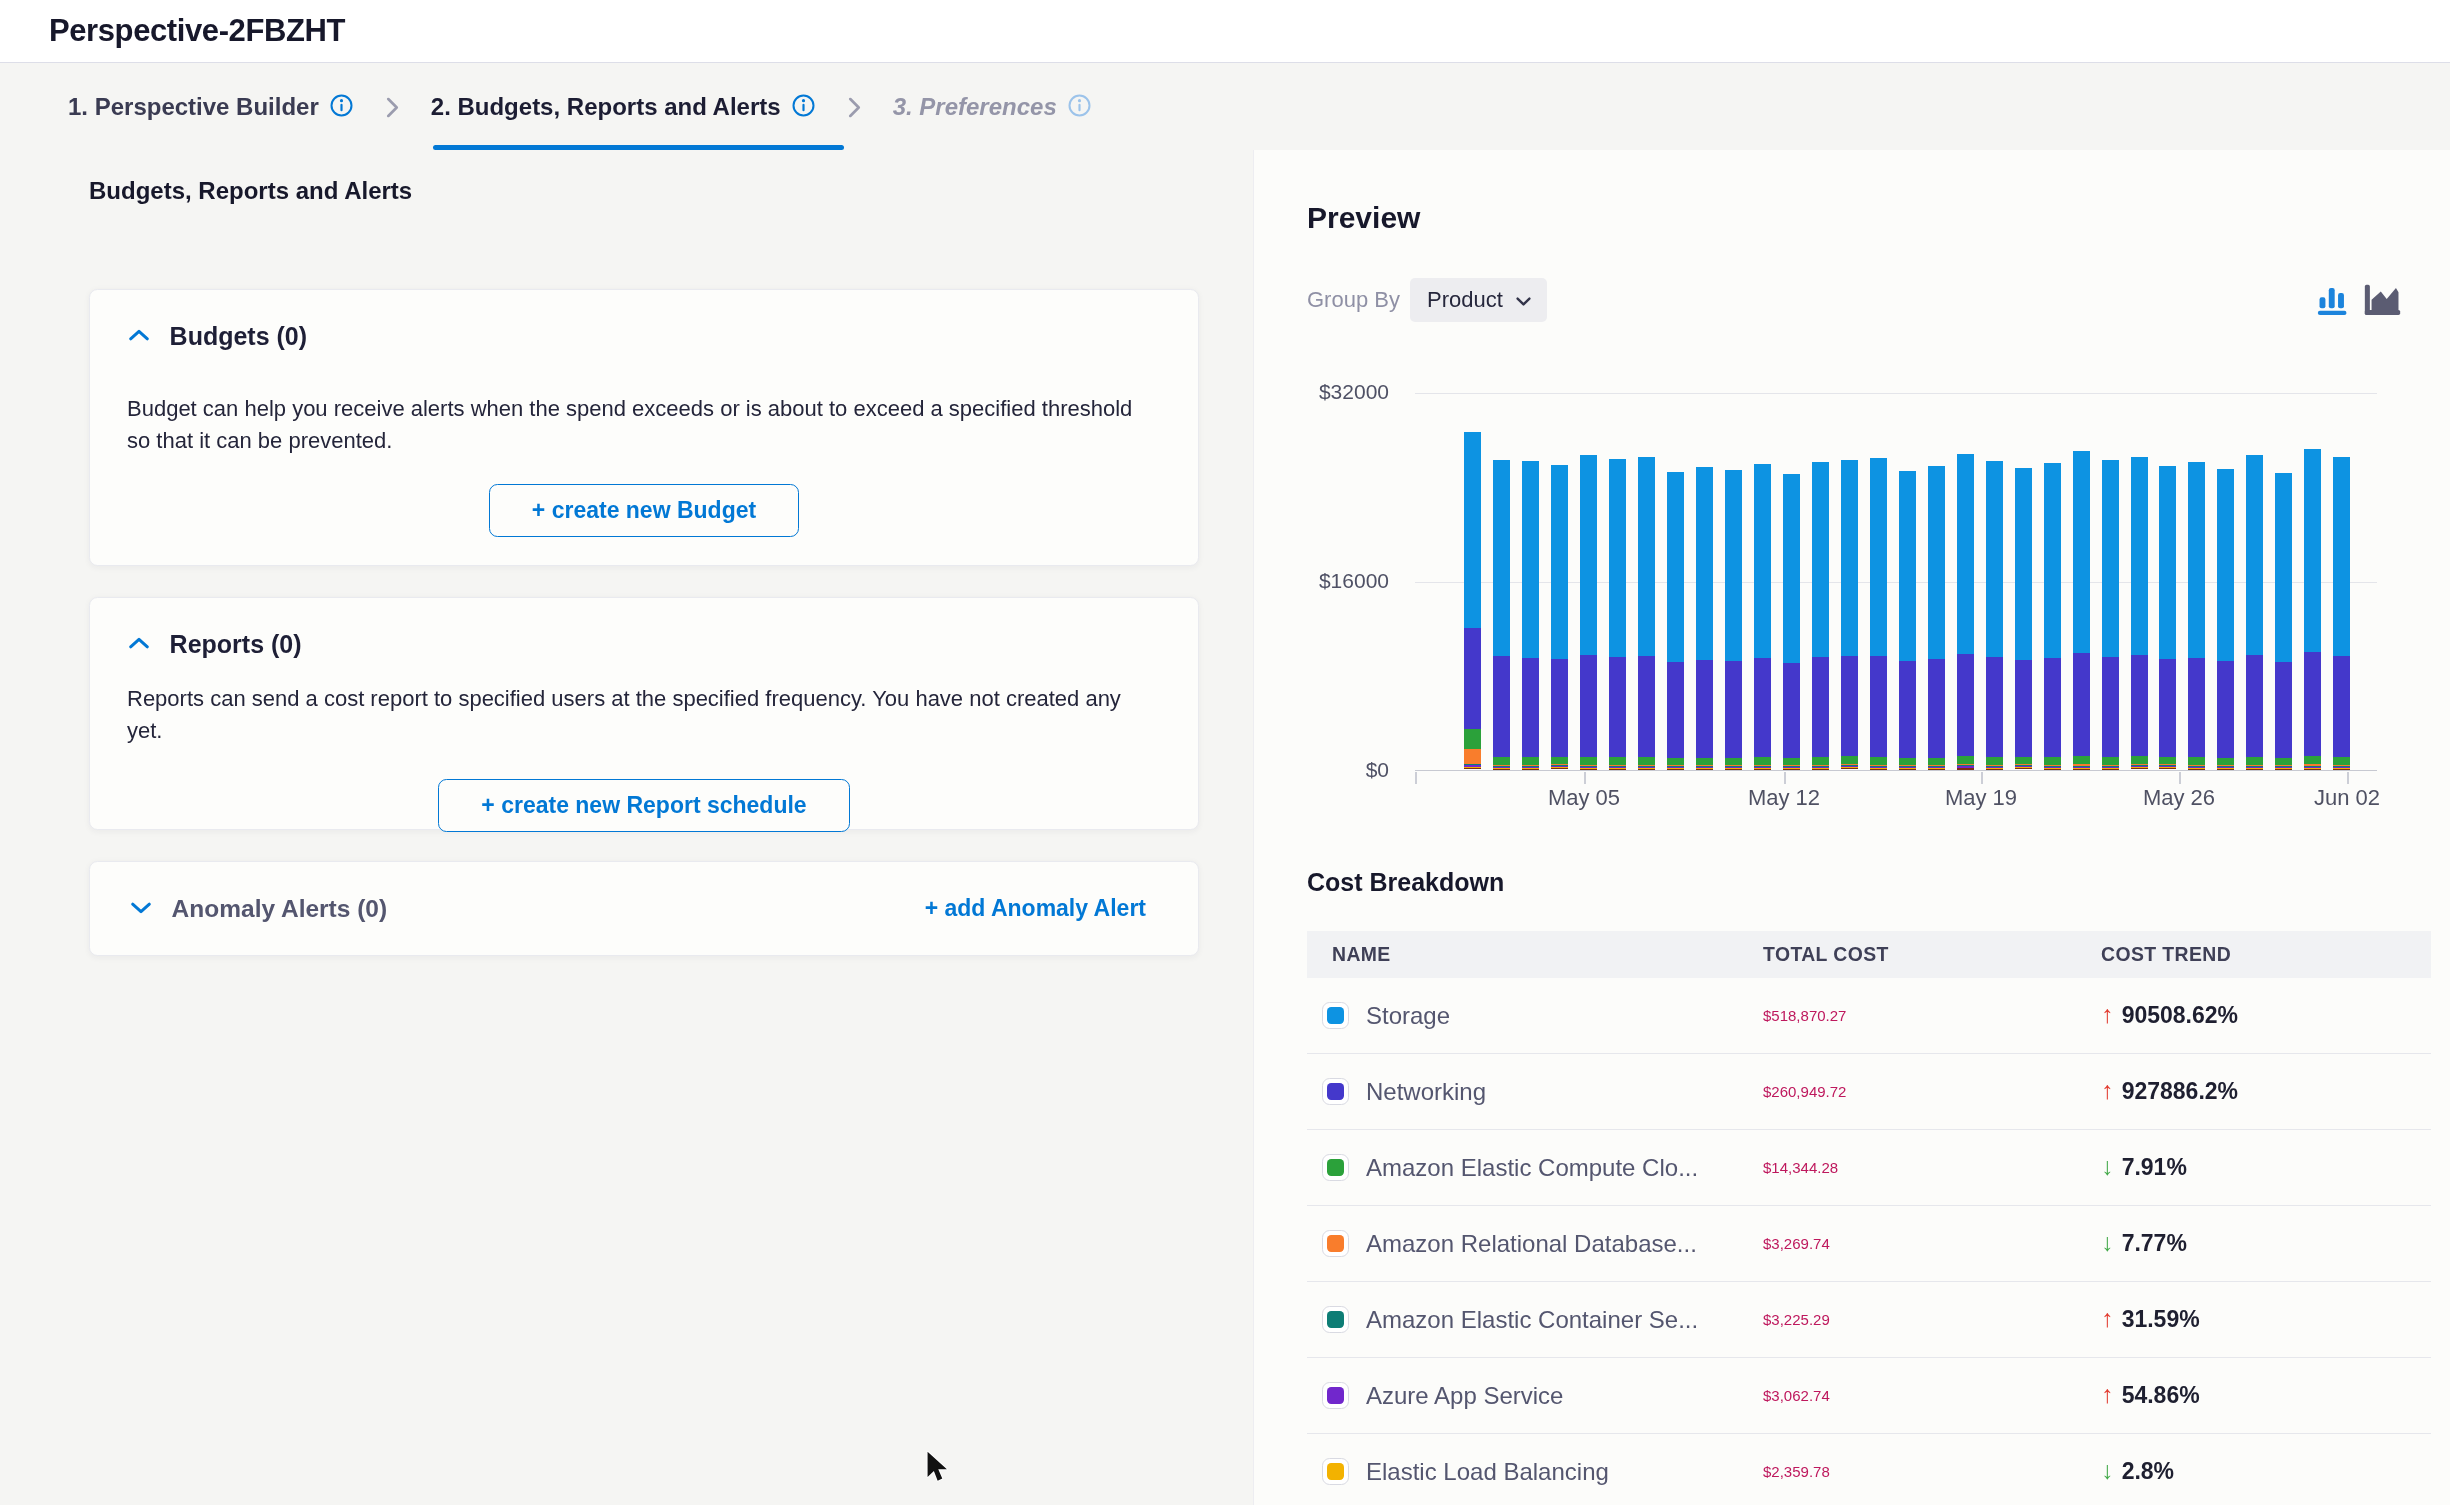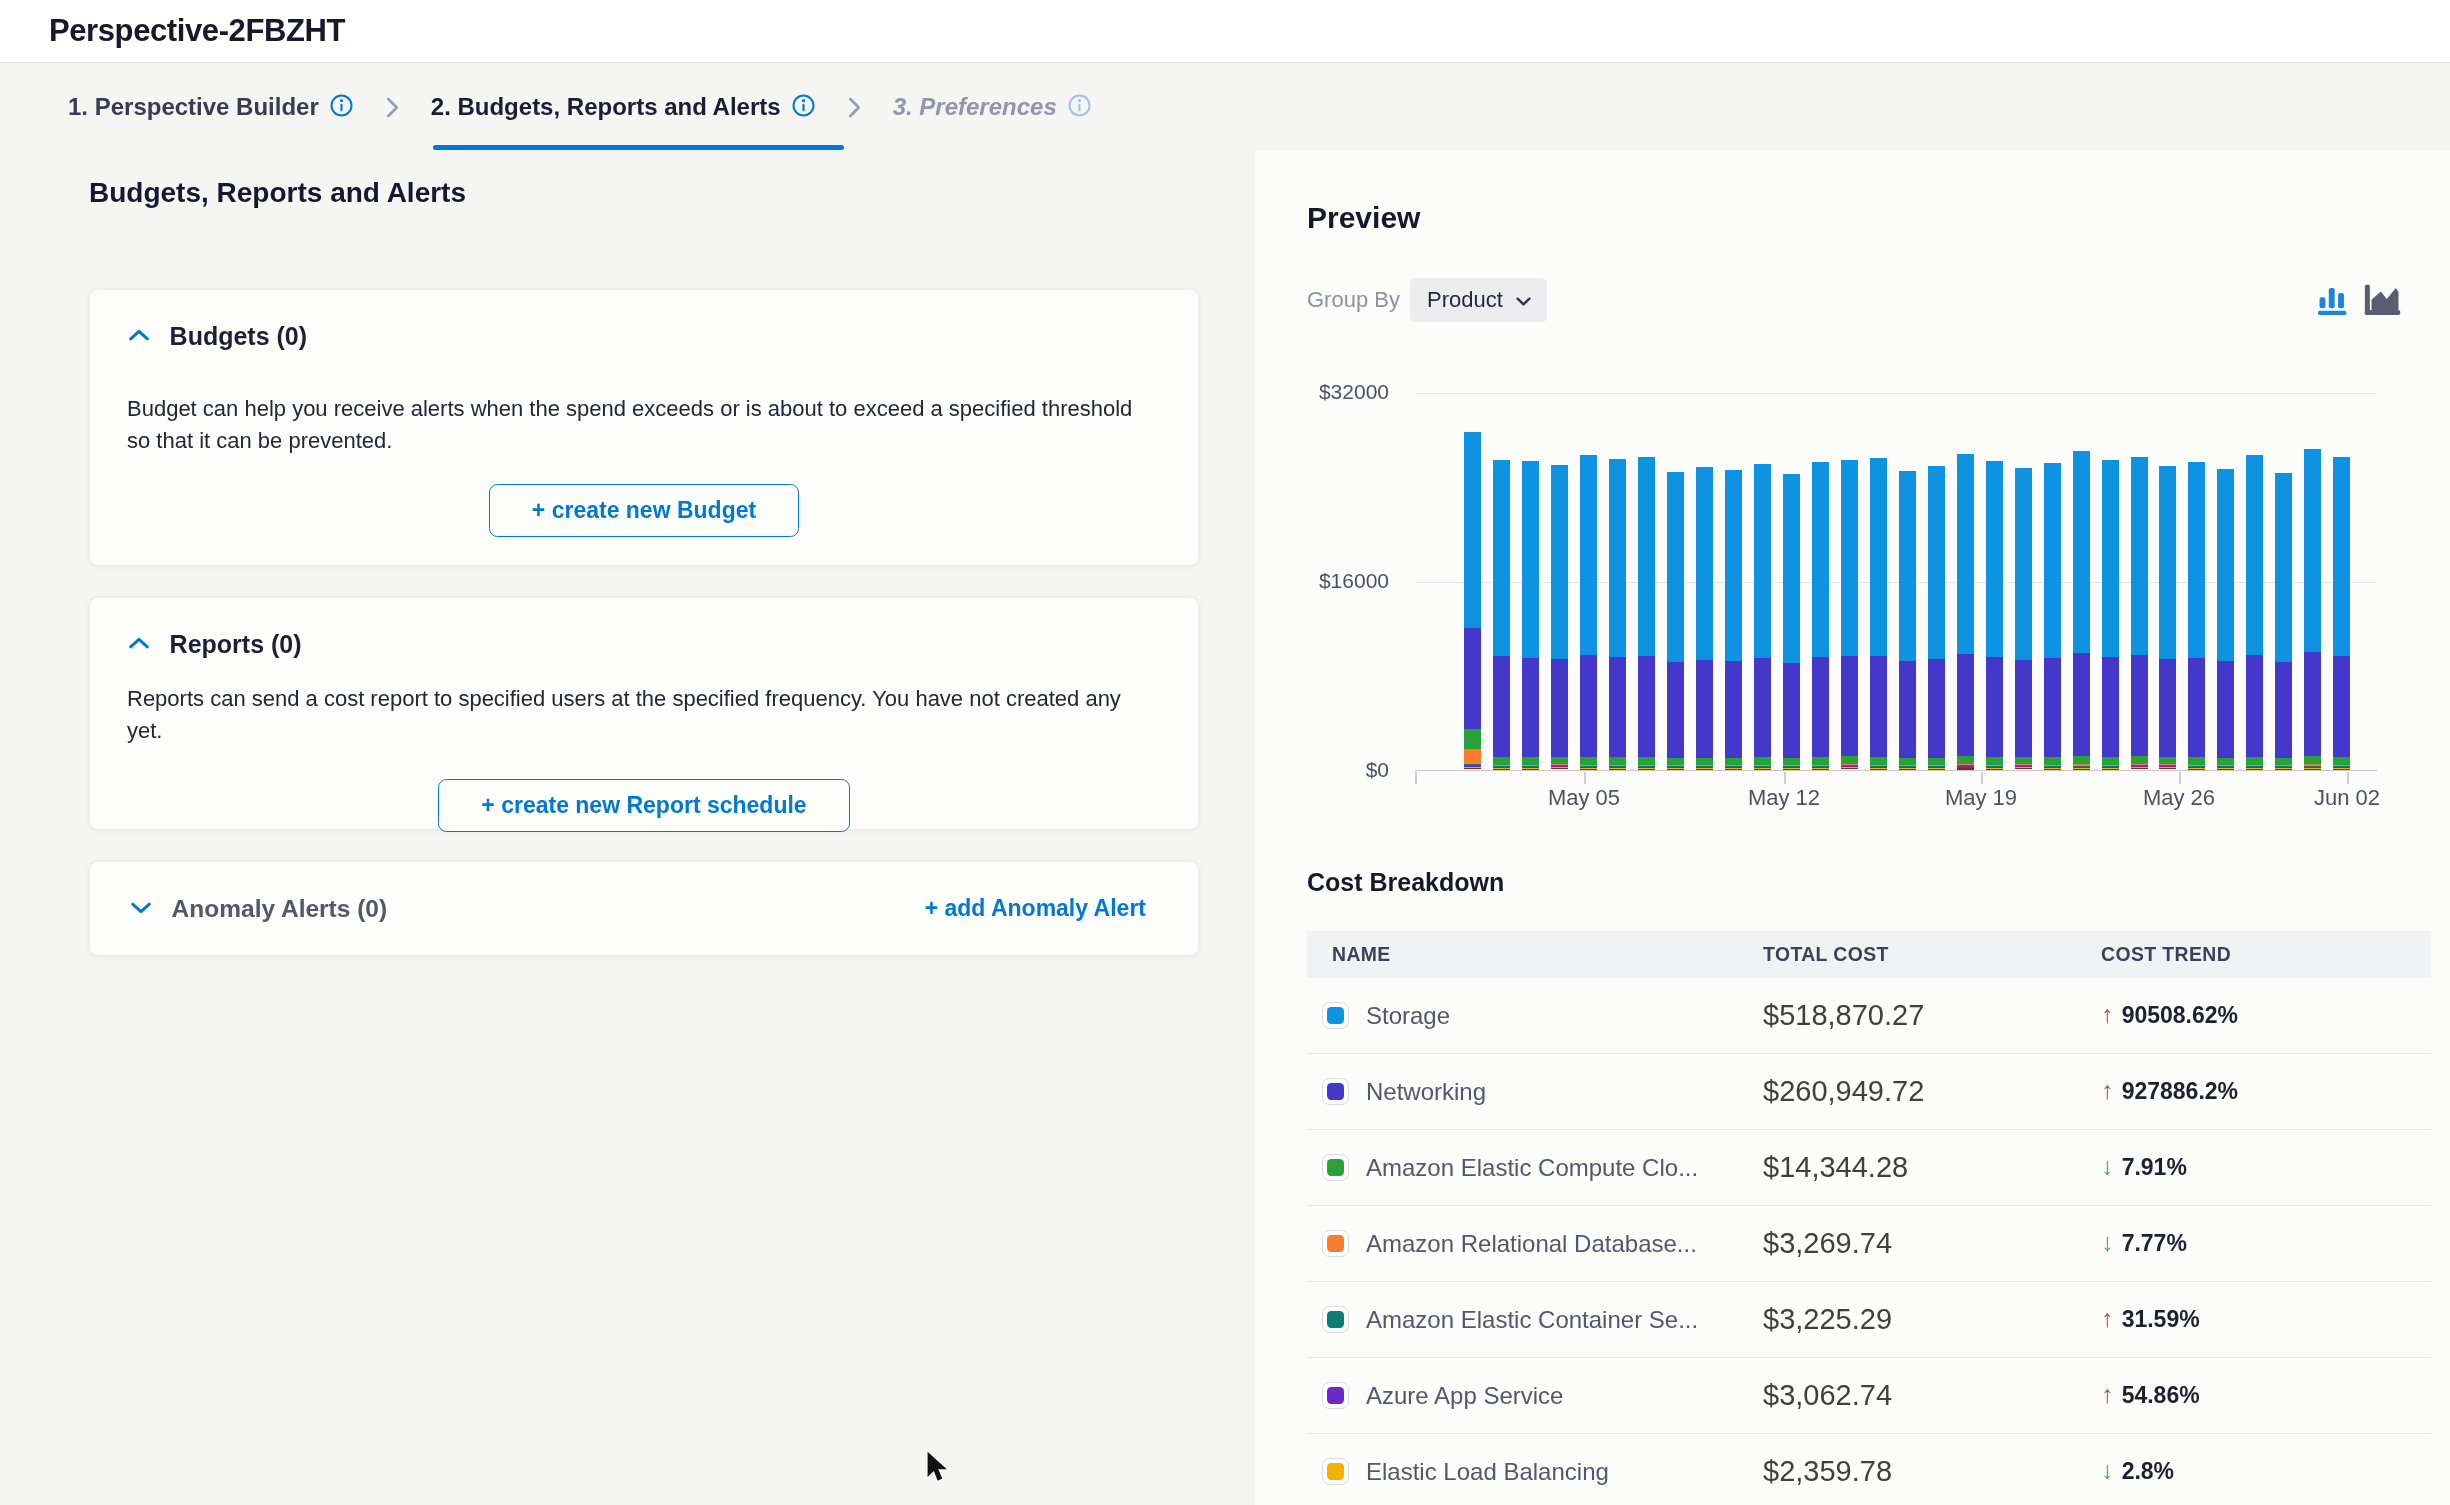--- a/index.html
+++ b/index.html
@@ -15,21 +15,21 @@
   .tab { display:flex; align-items:center; gap:10px; cursor:pointer; }
   .tab-label { font-size:24px; font-weight:700; }
   .tab-1 .tab-label { color:#3a3b52; }
   .tab-2 .tab-label { color:#1c1d33; }
   .tab-3 .tab-label { color:#9495a8;font-style:italic; }
   .tab-sep { margin:0 30px; display:flex; align-items:center; }
   .tab-underline { position:absolute; left:433px; bottom:0; width:411px; height:5px; background:#0278d5; border-radius:2.5px; }
 
   
   .left-pane { position:absolute; left:0; top:150px; width:1253px; height:1355px; }
-  .page-heading { position:absolute; left:89px; top:27px; font-size:28px; font-weight:700; color:#17182b; }
+  .page-heading { position:absolute; left:89px; top:27px; font-size:24px; font-weight:700; color:#17182b; }
   .card { position:absolute; left:89px; width:1110px; background:#fdfdfb; border:0.8px solid #e9eaef; border-radius:8.4px; box-shadow:0 1.7px 6.8px rgba(40,41,61,0.05); }
   .card-budgets { top:139px; height:277px; }
   .card-reports { top:447px; height:233px; }
   .card-anomaly { top:711px; height:95px; display:flex; align-items:center; justify-content:space-between; padding:0 52px 0 39px; }
   .card-head { display:flex; align-items:center; gap:18.6px; padding:32px 0 0 37px; }
   .card-anomaly .card-head { padding:0; }
   .card-head h3 { font-size:25px; font-weight:700; color:#1e1f36; }
   .card-anomaly h3 { font-size:24.5px; font-weight:700; color:#54566f; }
   .card p { margin:42px 37px 0 37px; font-size:22px; line-height:32px; color:#24253a; max-width:1048px; }
   .card-reports p { margin-top:24px; }
@@ -64,21 +64,21 @@
   .cb-title { position:absolute; left:53px; top:718px; font-size:25px; font-weight:700; color:#17182b; }
   .cb-table { position:absolute; left:53px; top:781px; width:1124px; }
   .cb-header { height:47px; background:#f1f2f4; display:grid; grid-template-columns:456px 338px 1fr; align-items:center; }
   .cb-header span { font-size:19.4px; font-weight:700; letter-spacing:0.4px; color:#3f4057; }
   .cb-header span:first-child { padding-left:25px; }
   .cb-row { height:76px; display:grid; grid-template-columns:456px 338px 1fr; align-items:center; border-bottom:0.8px solid #e6e7ec; cursor:pointer; }
   .cb-name-cell { display:flex; align-items:center; gap:17px; padding-left:15px; }
   .swatch { width:27px; height:27px; border:1.7px solid #d9dae2; border-radius:7.6px; display:flex; align-items:center; justify-content:center; background:#fff; flex:0 0 auto; }
   .swatch-inner { width:17px; height:17px; border-radius:4.2px; display:block; }
   .cb-name { font-size:24px; color:#54566f; white-space:nowrap; }
-  .cb-cost { font-size:29px; color:#404040; }
+  .cb-cost { font-size:15px; color:#be185d; }
   .cb-trend { font-size:23px; font-weight:700; color:#1e1f30; display:flex; align-items:center; gap:8.4px; }
   .arrow { font-size:24.5px; font-weight:700; line-height:1; }
 
   
   .cursor { position:absolute; left:925px; top:1450px; z-index:50; pointer-events:none; }
 </style>
 </head>
 <body>
 
 <header class="app-header">

